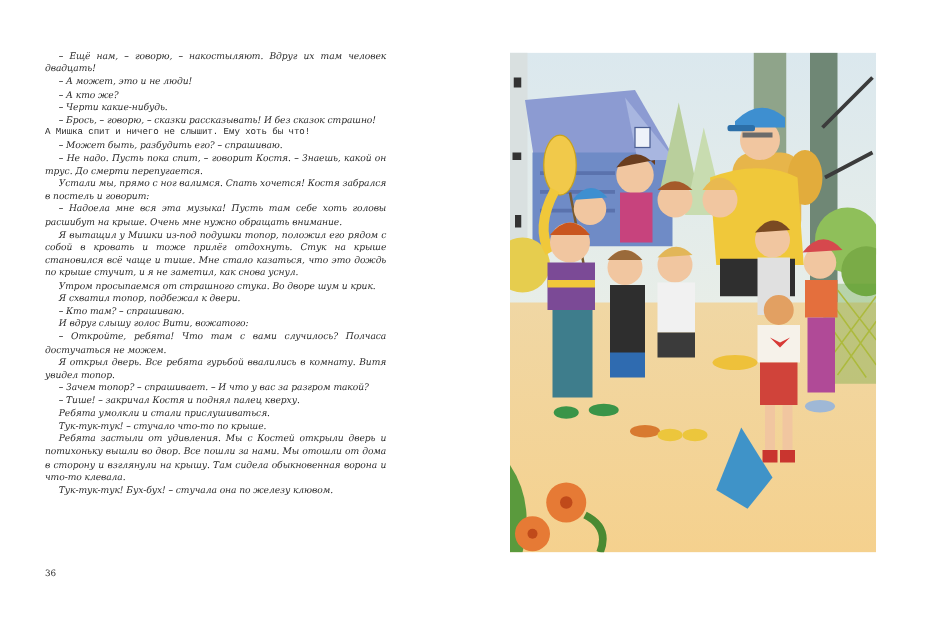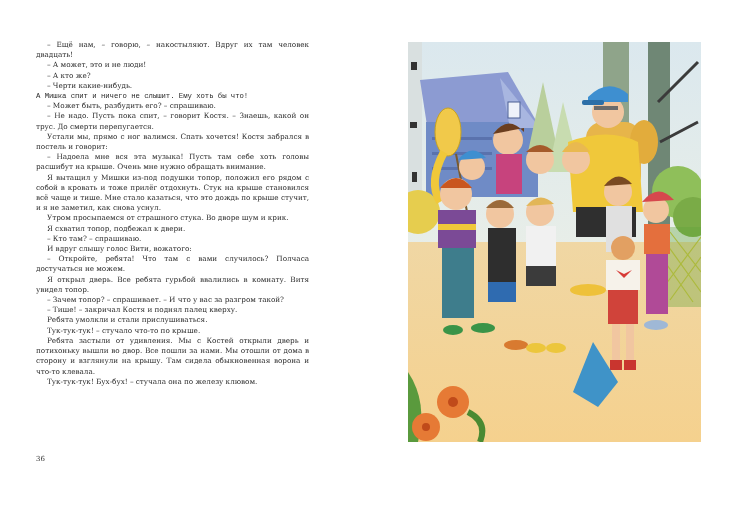--- a/index.html
+++ b/index.html
@@ -7,38 +7,39 @@
     width: 750px; height: 509px; background: #ffffff; position: relative; overflow: hidden;
     font-family: "DejaVu Serif", "Liberation Serif", serif;
     color: #2a2a2a;
   }
   .text-col {
     position: absolute; left: 36px; top: 40px; width: 273px;
     font-size: 7.3px; line-height: 10.2px; text-align: justify;
     letter-spacing: -0.05px;
   }
   .text-col p { margin: 0; }
-  .text-col p.ind { text-indent: 11px; }
+  .text-col p.ind { text-indent: 11px; font-style: italic; }
   .text-col p.noind { text-indent: 0; font-family: Liberation Mono, monospace; }
   .page-num {
     position: absolute; left: 36px; top: 455px; font-size: 7px; color: #333;
   }
   .illus {
     position: absolute; left: 408px; top: 42px; width: 293px; height: 400px; overflow: hidden;
   }
   .illus svg { display: block; }
 </style>
 </head>
 <body>
 
 <div class="text-col">
   <p class="ind">– Ещё нам, – говорю, – накостыляют. Вдруг их там человек двадцать!</p>
   <p class="ind">– А может, это и не люди!</p>
   <p class="ind">– А кто же?</p>
   <p class="ind">– Черти какие-нибудь.</p>
+  <p class="ind">– Брось, – говорю, – сказки рассказывать! И без сказок страшно!</p>
   <p class="noind">А Мишка спит и ничего не слышит. Ему хоть бы что!</p>
   <p class="ind">– Может быть, разбудить его? – спрашиваю.</p>
   <p class="ind">– Не надо. Пусть пока спит, – говорит Костя. – Знаешь, какой он трус. До смерти перепугается.</p>
   <p class="ind">Устали мы, прямо с ног валимся. Спать хочется! Костя забрался в постель и говорит:</p>
   <p class="ind">– Надоела мне вся эта музыка! Пусть там себе хоть головы расшибут на крыше. Очень мне нужно обращать внимание.</p>
   <p class="ind">Я вытащил у Мишки из-под подушки топор, положил его рядом с собой в кровать и тоже прилёг отдохнуть. Стук на крыше становился всё чаще и тише. Мне стало казаться, что это дождь по крыше стучит, и я не заметил, как снова уснул.</p>
   <p class="ind">Утром просыпаемся от страшного стука. Во дворе шум и крик.</p>
   <p class="ind">Я схватил топор, подбежал к двери.</p>
   <p class="ind">– Кто там? – спрашиваю.</p>
   <p class="ind">И вдруг слышу голос Вити, вожатого:</p>

